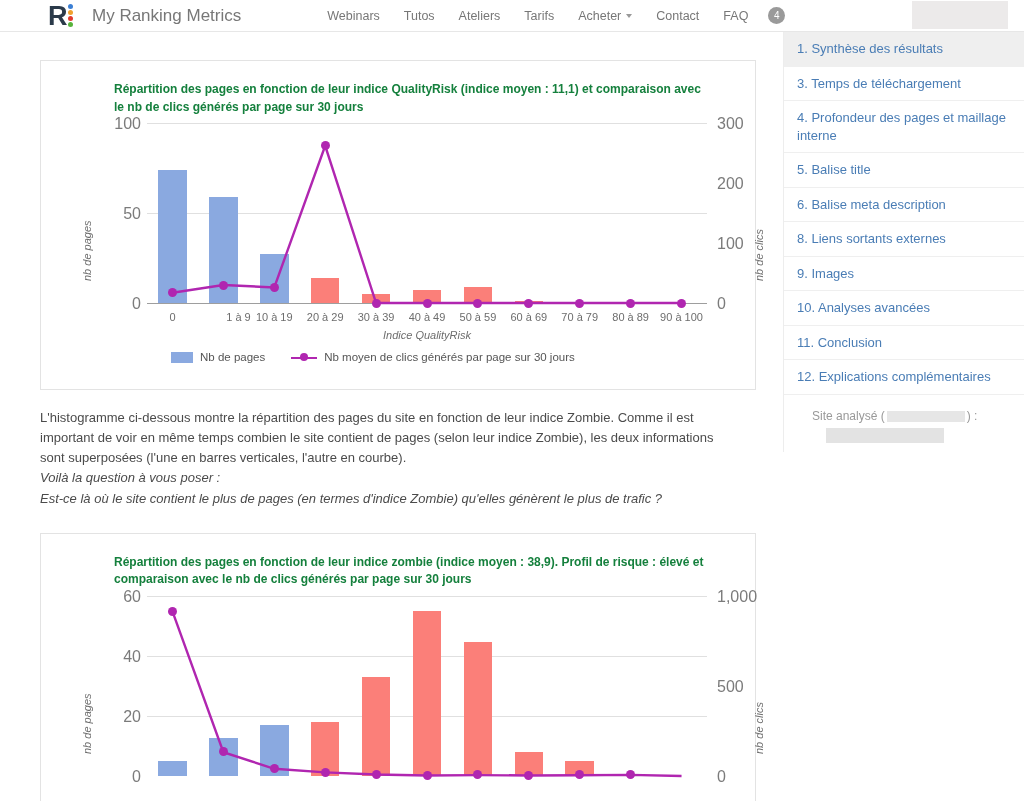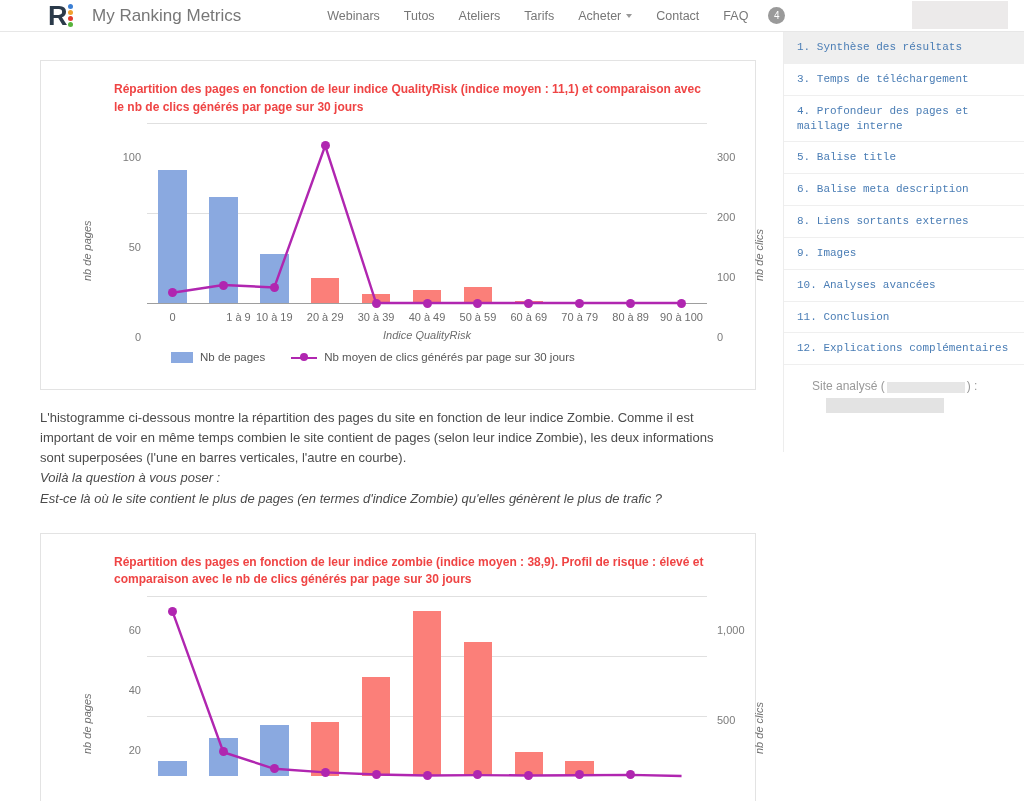--- a/index.html
+++ b/index.html
@@ -59,22 +59,22 @@
     position:absolute; left:40px; top:0; width:740px;
   }
   .sidebar{
     position:absolute; left:783px; top:0; width:241px;
     border-left:1px solid #ededed; min-height:420px;
   }
 
   
   .side-item{
     display:block; padding:8px 12px 8px 13px;
-    font-size:11px; color:#4a7db5; text-decoration:none;
-    border-bottom:1px solid #efefef; line-height:1.35;font-family:Liberation Mono, monospace;
+    font-size:13px; color:#4a7db5; text-decoration:none;
+    border-bottom:1px solid #efefef; line-height:1.35;
   }
   .side-item.active{ background:#efefef; }
   .side-note{
     margin-top:14px; padding-left:28px; font-size:12px; color:#999;
     position:relative;
   }
   .redact-inline{
     display:inline-block; width:78px; height:11px; background:#e6e6e6;
     vertical-align:middle; margin:0 2px;
   }
@@ -84,28 +84,28 @@
 
   
   .panel{
     border:1px solid #e3e3e3; background:#fff; position:relative;
   }
   .panel-1{ margin-top:28px; width:716px; height:330px; }
   .panel-2{ margin-top:24px; width:716px; height:330px; }
 
   .chart-title{
     position:absolute; left:73px; top:20px; width:600px;
-    font-size:12px; font-weight:bold; color:#ef4444; line-height:1.48;
+    font-size:12px; font-weight:bold; color:#15803d; line-height:1.48;
   }
 
   .plot{ position:absolute; }
 
   
   .tick{
-    position:absolute; font-size:11px; color:#7b7b7b; white-space:nowrap;margin-top:36px;
+    position:absolute; font-size:16px; color:#7b7b7b; white-space:nowrap;
   }
   .tick.left{ text-align:right; }
   .gridline{ position:absolute; height:1px; background:#e0e0e0; }
   .baseline{ position:absolute; height:1px; background:#9e9e9e; }
   .axis-title{
     position:absolute; font-size:11px; color:#6d6d6d; font-style:italic;
     white-space:nowrap;
   }
   .axis-title.vert{ transform:rotate(-90deg); transform-origin:left top; }
   .xcat{

